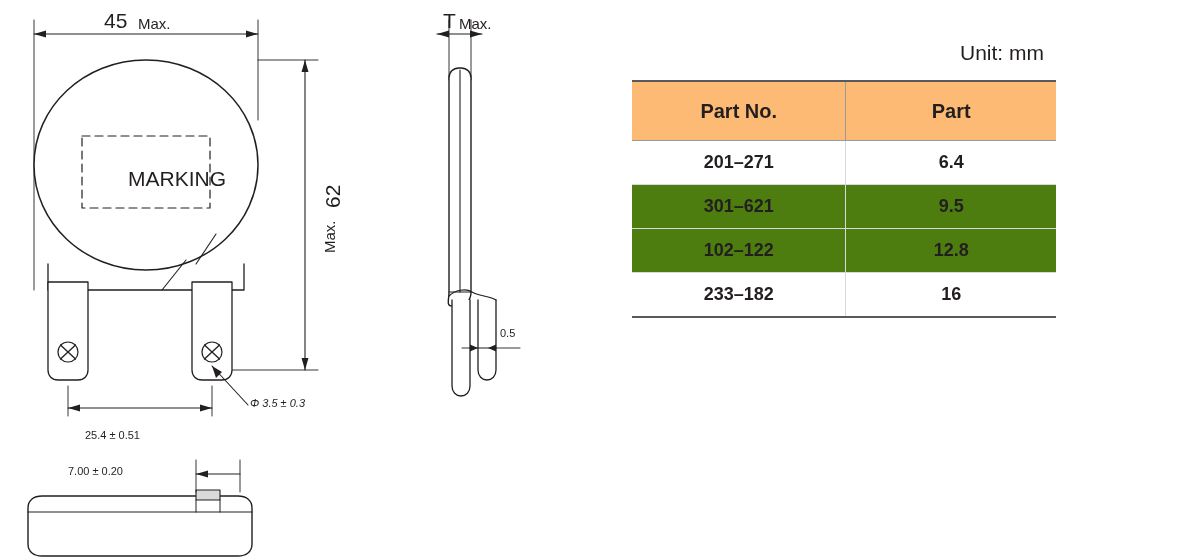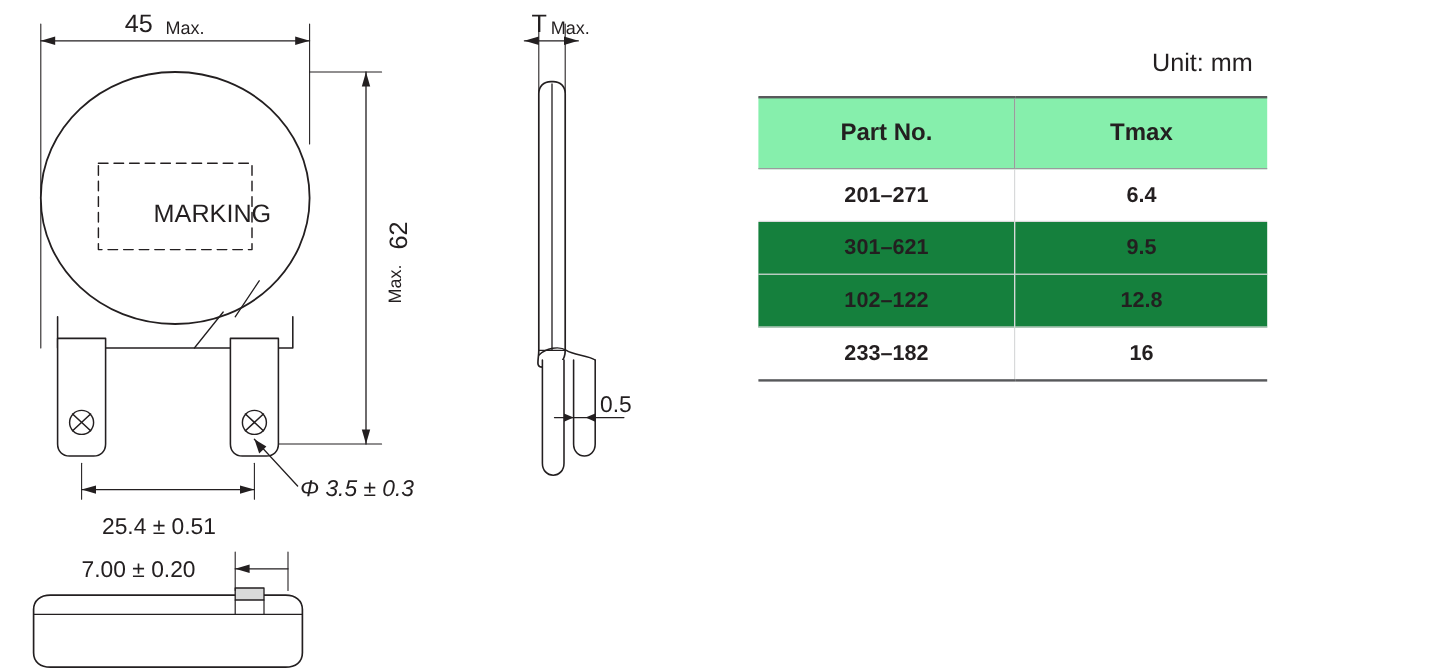--- a/index.html
+++ b/index.html
@@ -28,21 +28,21 @@
     height: 559px;
   }
   .lbl {
     position: absolute;
     font-family: "Liberation Sans", sans-serif;
     color: #231f20;
     white-space: nowrap;
     line-height: 1;
   }
   .lbl-big { font-size: 21px; }
-  .lbl-med { font-size: 19px; }
+  .lbl-med { font-size: 11px; }
   .lbl-sm  { font-size: 15px; }
 
   
   #unit-label {
     left: 960px;
     top: 42px;
     font-size: 21px;
   }
 
   
@@ -52,36 +52,36 @@
     top: 80px;
     width: 424px;
     border-collapse: collapse;
     font-family: "Liberation Sans", sans-serif;
   }
   #spec-table th, #spec-table td {
     text-align: center;
     font-weight: bold;
   }
   #spec-table thead th {
-    background: #86efac;
+    background: #fdba74;
     font-size: 20px;
     font-weight: bold;
     height: 56px;
     border-top: 2px solid #58595b;
     border-bottom: 1px solid #9a9b9d;
   }
   #spec-table thead th.col-part { width: 214px; border-right: 1px solid #9a9b9d; }
   #spec-table thead th.col-tmax { width: 210px; }
   #spec-table tbody td {
     font-size: 18px;
     height: 41px;
     border-bottom: 1px solid #d8d9da;
   }
   #spec-table tbody td.col-part { border-right: 1px solid #d8d9da; }
-  #spec-table tbody tr.alt td { background: #15803d; }
+  #spec-table tbody tr.alt td { background: #4d7c0f; }
   #spec-table tbody tr:last-child td { border-bottom: 2px solid #58595b; }
 
   
   #dim-45        { left: 104px;  top: 10px; }
   #dim-45-max    { left: 138px;  top: 16px; }
   #dim-62        { left: 322px;  top: 208px; transform: rotate(-90deg); transform-origin: left top; }
   #dim-62-max    { left: 322px;  top: 253px; transform: rotate(-90deg); transform-origin: left top; }
   #marking-label { left: 92px;   top: 168px; margin-left: 36px; }
   #dim-phi       { left: 250px;  top: 398px; font-style: italic; }
   #dim-254       { left: 85px;   top: 430px; }
@@ -237,21 +237,21 @@
   <div class="lbl lbl-sm" id="dim-T-max">Max.</div>
 
   <div class="lbl lbl-med" id="dim-05">0.5</div>
 
   <div class="lbl" id="unit-label">Unit: mm</div>
 
   <table id="spec-table">
     <thead>
       <tr>
         <th class="col-part">Part No.</th>
-        <th class="col-tmax">Tmax</th>
+        <th class="col-tmax">Part</th>
       </tr>
     </thead>
     <tbody>
       <tr>
         <td class="col-part">201–271</td>
         <td>6.4</td>
       </tr>
       <tr class="alt">
         <td class="col-part">301–621</td>
         <td>9.5</td>

